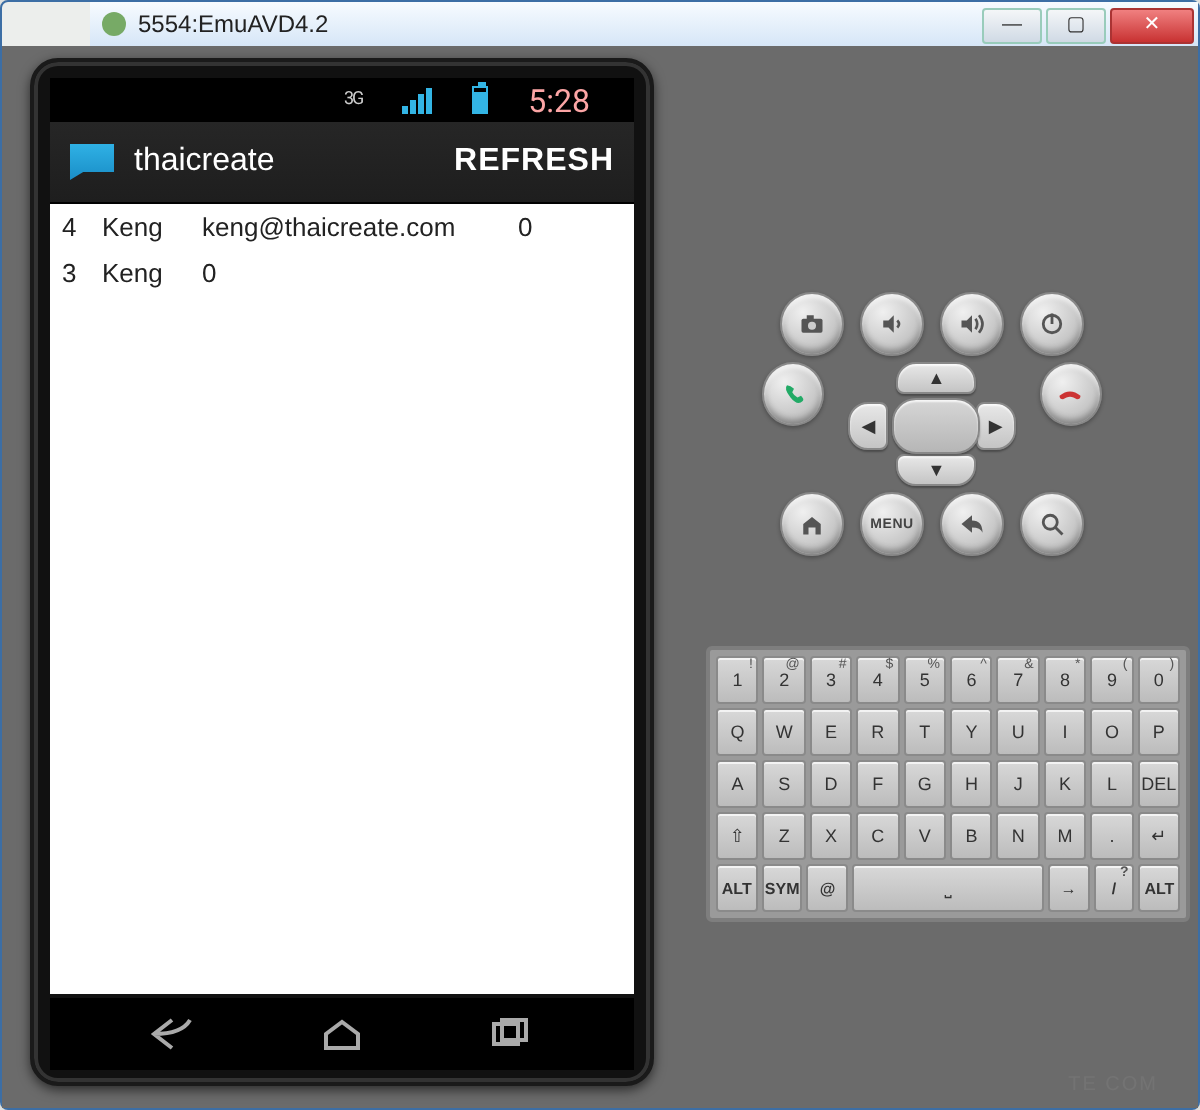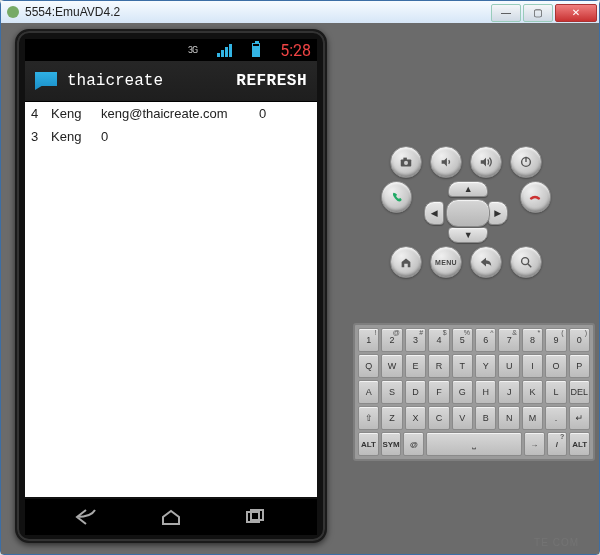--- a/index.html
+++ b/index.html
@@ -24,20 +24,21 @@
     box-shadow: 0 0 6px rgba(0,0,0,.2);
   }
   .titlebar {
     height: 22px;
     background: linear-gradient(#f7fbff,#d6e6f7);
     display: flex;
     align-items: center;
     font-size: 12px;
     color: #222;
     border-bottom: 1px solid #9cb7d6;
+    margin-left: 44px;
   }
   .titlebar .favicon {
     width: 12px; height:12px;
     background:#7a6;
     border-radius: 50%;
     margin: 0 6px;
   }
   .titlebar .title { flex:1; }
   .winbtns { display:flex; }
   .winbtn {
@@ -74,50 +75,49 @@
     background:#fff;
   }
   .statusbar {
     height:22px;
     background:#000;
     color:#bfe5ff;
     font-size:12px;
     display:flex;
     align-items:center;
     justify-content:flex-end;
-    padding:0 6px;
+    padding:0 22px;
     gap:20px;
     font-family: "Roboto", Arial, sans-serif;
   }
   .statusbar .net { color:#ccc; font-size:9px; letter-spacing:-1px;}
   .statusbar .signal {
     display:inline-flex; align-items:flex-end; gap:1px;
   }
   .statusbar .signal span{width:3px;background:#33b5e5;}
   .statusbar .signal span:nth-child(1){height:4px;}
   .statusbar .signal span:nth-child(2){height:7px;}
   .statusbar .signal span:nth-child(3){height:10px;}
   .statusbar .signal span:nth-child(4){height:13px;}
   .statusbar .batt {
     width:8px; height:14px; border:1px solid #33b5e5;
     box-sizing:border-box; position:relative;
   }
   .statusbar .batt::before{content:"";position:absolute;top:-3px;left:2px;width:4px;height:2px;background:#33b5e5;}
   .statusbar .batt::after{content:"";position:absolute;left:0;right:0;bottom:0;height:10px;background:#33b5e5;}
-  .statusbar .clock { color:#ef4444; font-size:16px;}
+  .statusbar .clock { color:#fca5a5; font-size:16px;}
 
   .appbar {
     height:40px;
     background: linear-gradient(#262626,#1e1e1e);
     color:#fff;
     display:flex;
     align-items:center;
     padding:0 10px;
     border-bottom:1px solid #000;
-    font-family:Liberation Mono, monospace;
   }
   .appbar .appicon {
     width:22px; height:18px;
     background: linear-gradient(#2fb1e5,#1a8ec7);
     clip-path: polygon(0 0, 100% 0, 100% 78%, 30% 78%, 0 100%);
     margin-right:10px;
   }
   .appbar .apptitle { font-size:16px; flex:1; }
   .appbar .refresh { font-size:16px; font-weight:bold; letter-spacing:0.5px;}
 

